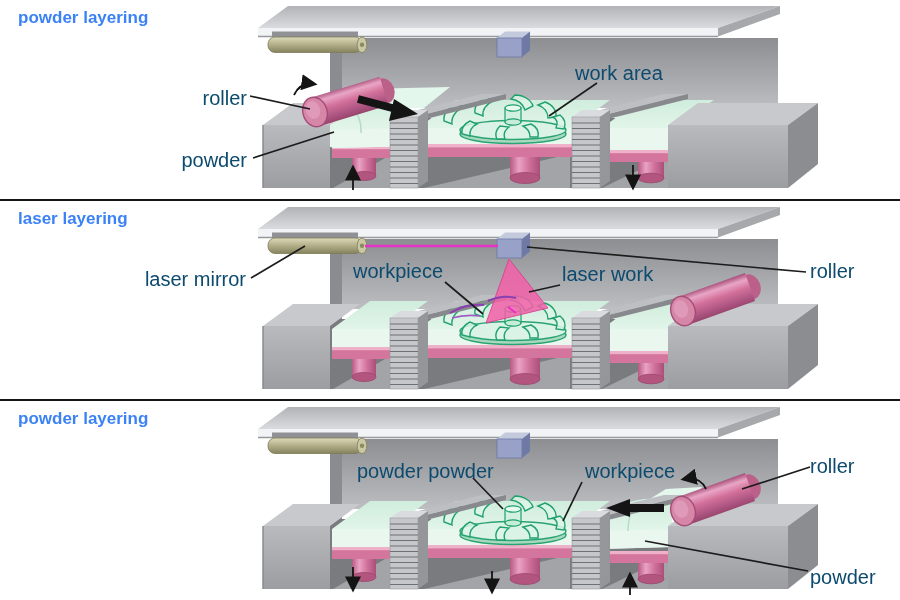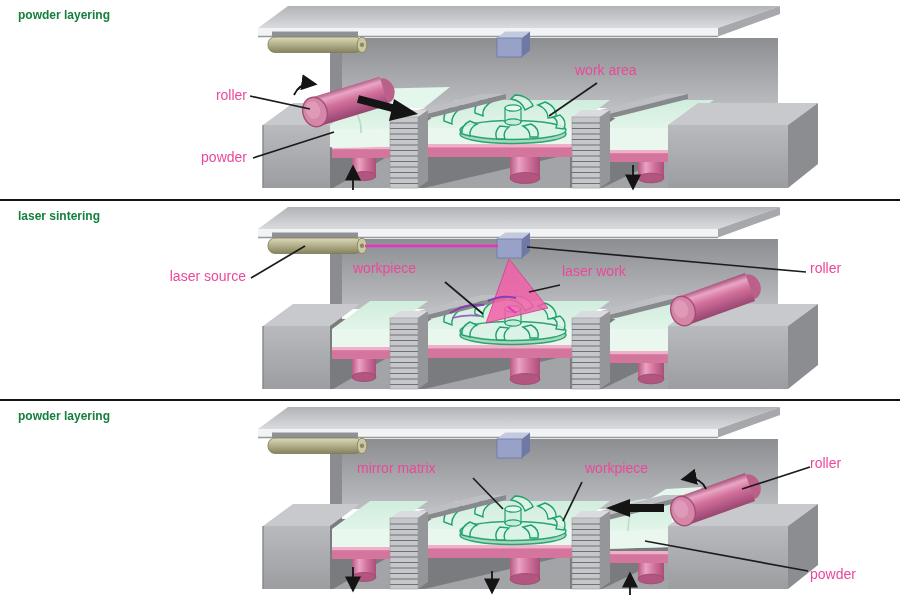--- a/index.html
+++ b/index.html
@@ -1,22 +1,22 @@
 <!DOCTYPE html>
 <html><head>
 <meta charset="utf-8">
 <style>
   html,body{margin:0;padding:0;background:#fff;}
   .stage{position:relative;width:900px;height:600px;background:#ffffff;overflow:hidden;
          font-family:"Liberation Sans",sans-serif;}
   .panel{position:absolute;left:0;width:900px;height:200px;}
   .panel svg.scene{position:absolute;left:0;top:0;}
   .divider{position:absolute;left:0;width:900px;height:2.4px;background:#151515;}
-  .ptitle{position:absolute;font-size:12px;font-weight:bold;color:#15803d;white-space:nowrap;}
-  .lbl{position:absolute;font-size:14px;color:#ec4899;white-space:nowrap;line-height:1.05;}
+  .ptitle{position:absolute;font-size:17px;font-weight:bold;color:#3b82f6;white-space:nowrap;}
+  .lbl{position:absolute;font-size:20px;color:#0c4a6e;white-space:nowrap;line-height:1.05;}
   .lbl.r{text-align:right;}
 </style>
 </head>
 <body>
 
 <div class="stage">
 
 <svg width="0" height="0" style="position:absolute" aria-hidden="true">
 <defs>
   <linearGradient id="gWall" x1="0" y1="38" x2="0" y2="108" gradientUnits="userSpaceOnUse">
@@ -229,22 +229,22 @@
       <ellipse cx="683" cy="110" rx="12" ry="15" fill="#d687a8" stroke="#a34d78" stroke-width="1.4" transform="rotate(-19 683 110)"></ellipse>
       <ellipse cx="681" cy="108" rx="7" ry="9" fill="#e3a2c0" opacity="0.7" transform="rotate(-19 681 108)"></ellipse>
     </g>
     <g stroke="#1c1c1c" stroke-width="1.7">
       <line x1="251" y1="77" x2="305" y2="45"></line>
       <line x1="445" y1="81" x2="483" y2="113"></line>
       <line x1="560" y1="84" x2="529" y2="91"></line>
       <line x1="806" y1="71" x2="527" y2="46"></line>
     </g>
   </svg>
-  <div class="ptitle" style="left:18px;top:8px">laser sintering</div>
-  <div class="lbl r" style="left:86px;top:68px;width:160px">laser source</div>
+  <div class="ptitle" style="left:18px;top:8px">laser layering</div>
+  <div class="lbl r" style="left:86px;top:68px;width:160px">laser mirror</div>
   <div class="lbl" style="left:353px;top:60px">workpiece</div>
   <div class="lbl" style="left:562px;top:63px">laser work</div>
   <div class="lbl" style="left:810px;top:60px">roller</div>
 </div>
 <div class="divider" style="top:399px"></div>
 
 <div class="panel" style="top:401px">
   <svg class="scene" width="900" height="200" viewBox="0 0 900 200">
     <use href="#shell"></use>
     <use href="#powderLeftFlat"></use>
@@ -270,19 +270,19 @@
     <line x1="492" y1="170" x2="492" y2="190" stroke="#141414" stroke-width="1.8" marker-end="url(#ah)"></line>
     <line x1="630" y1="194" x2="630" y2="174" stroke="#141414" stroke-width="1.8" marker-end="url(#ah)"></line>
     <g stroke="#1c1c1c" stroke-width="1.7">
       <line x1="473" y1="77" x2="503" y2="108"></line>
       <line x1="582" y1="81" x2="563" y2="120"></line>
       <line x1="810" y1="66" x2="742" y2="88"></line>
       <line x1="808" y1="170" x2="645" y2="140"></line>
     </g>
   </svg>
   <div class="ptitle" style="left:18px;top:8px">powder layering</div>
-  <div class="lbl" style="left:357px;top:60px">mirror matrix</div>
+  <div class="lbl" style="left:357px;top:60px">powder powder</div>
   <div class="lbl" style="left:585px;top:60px">workpiece</div>
   <div class="lbl" style="left:810px;top:55px">roller</div>
   <div class="lbl" style="left:810px;top:166px">powder</div>
 </div>
 
 </div>
 
 </body></html>

